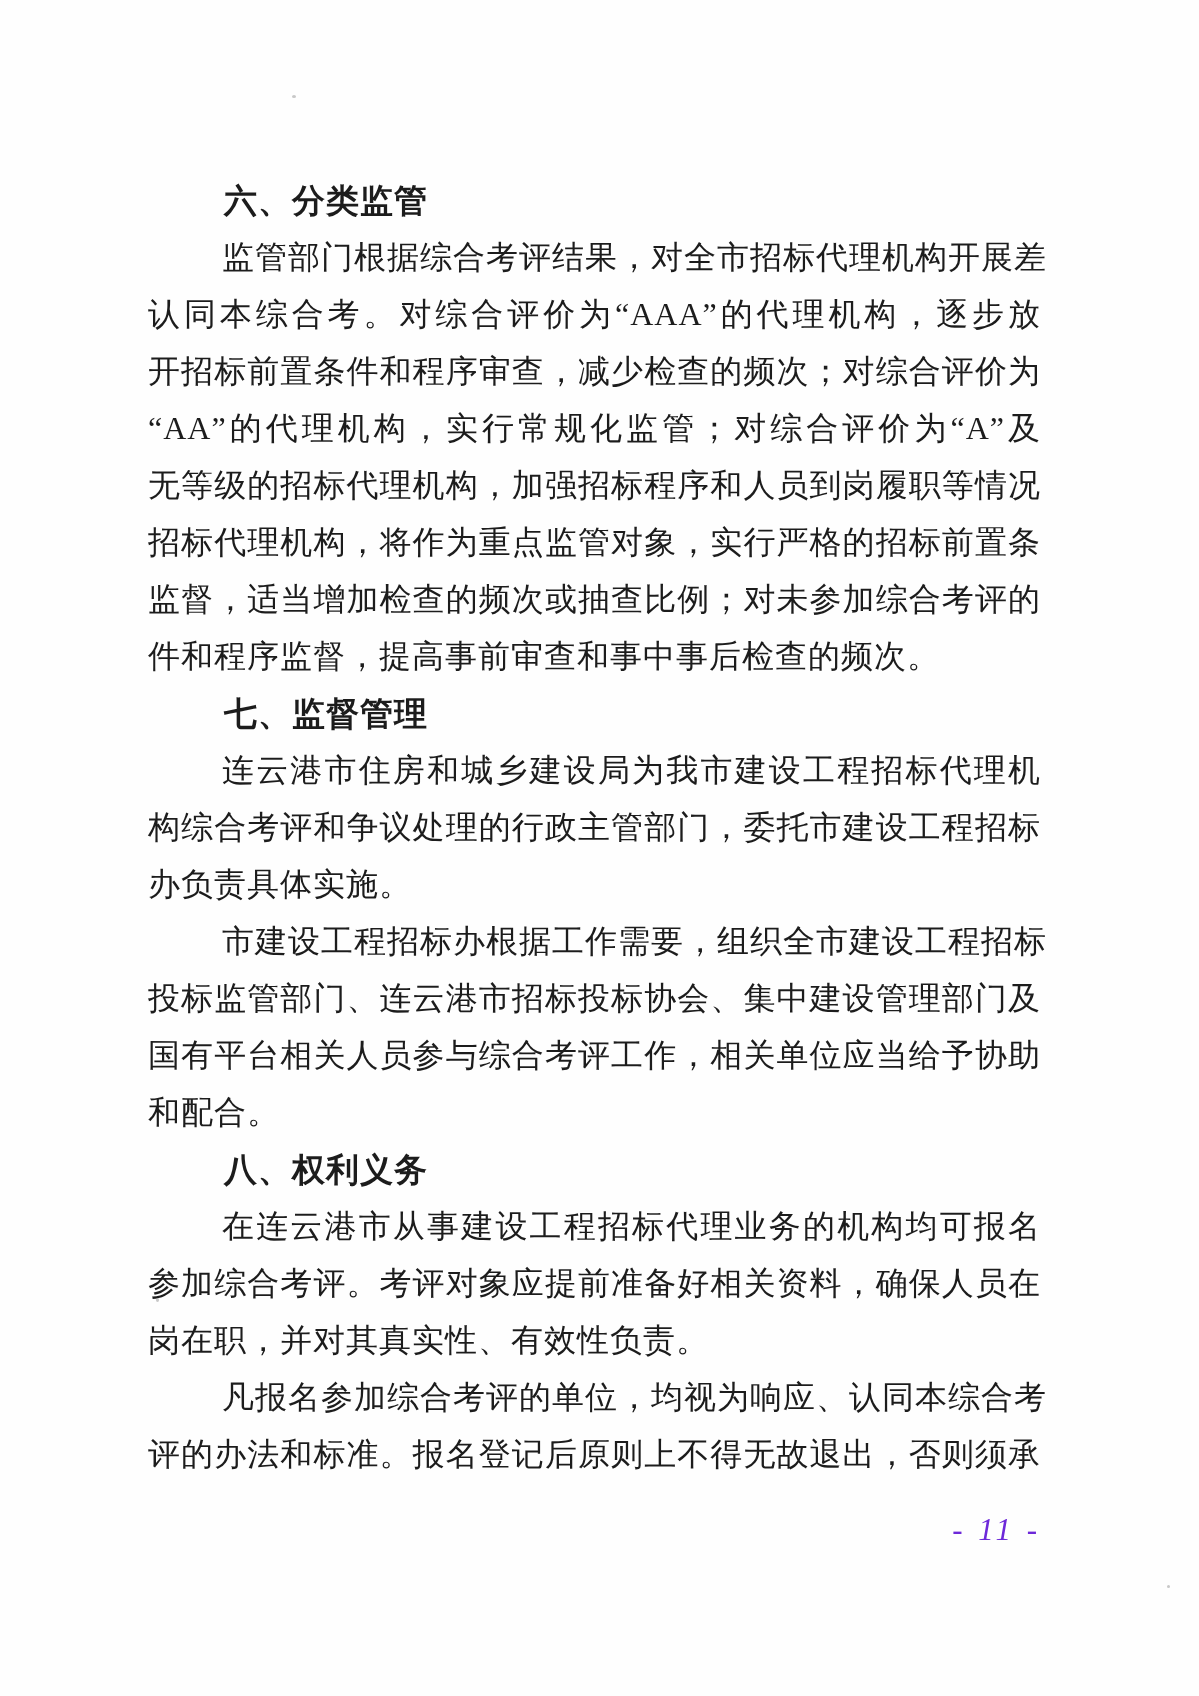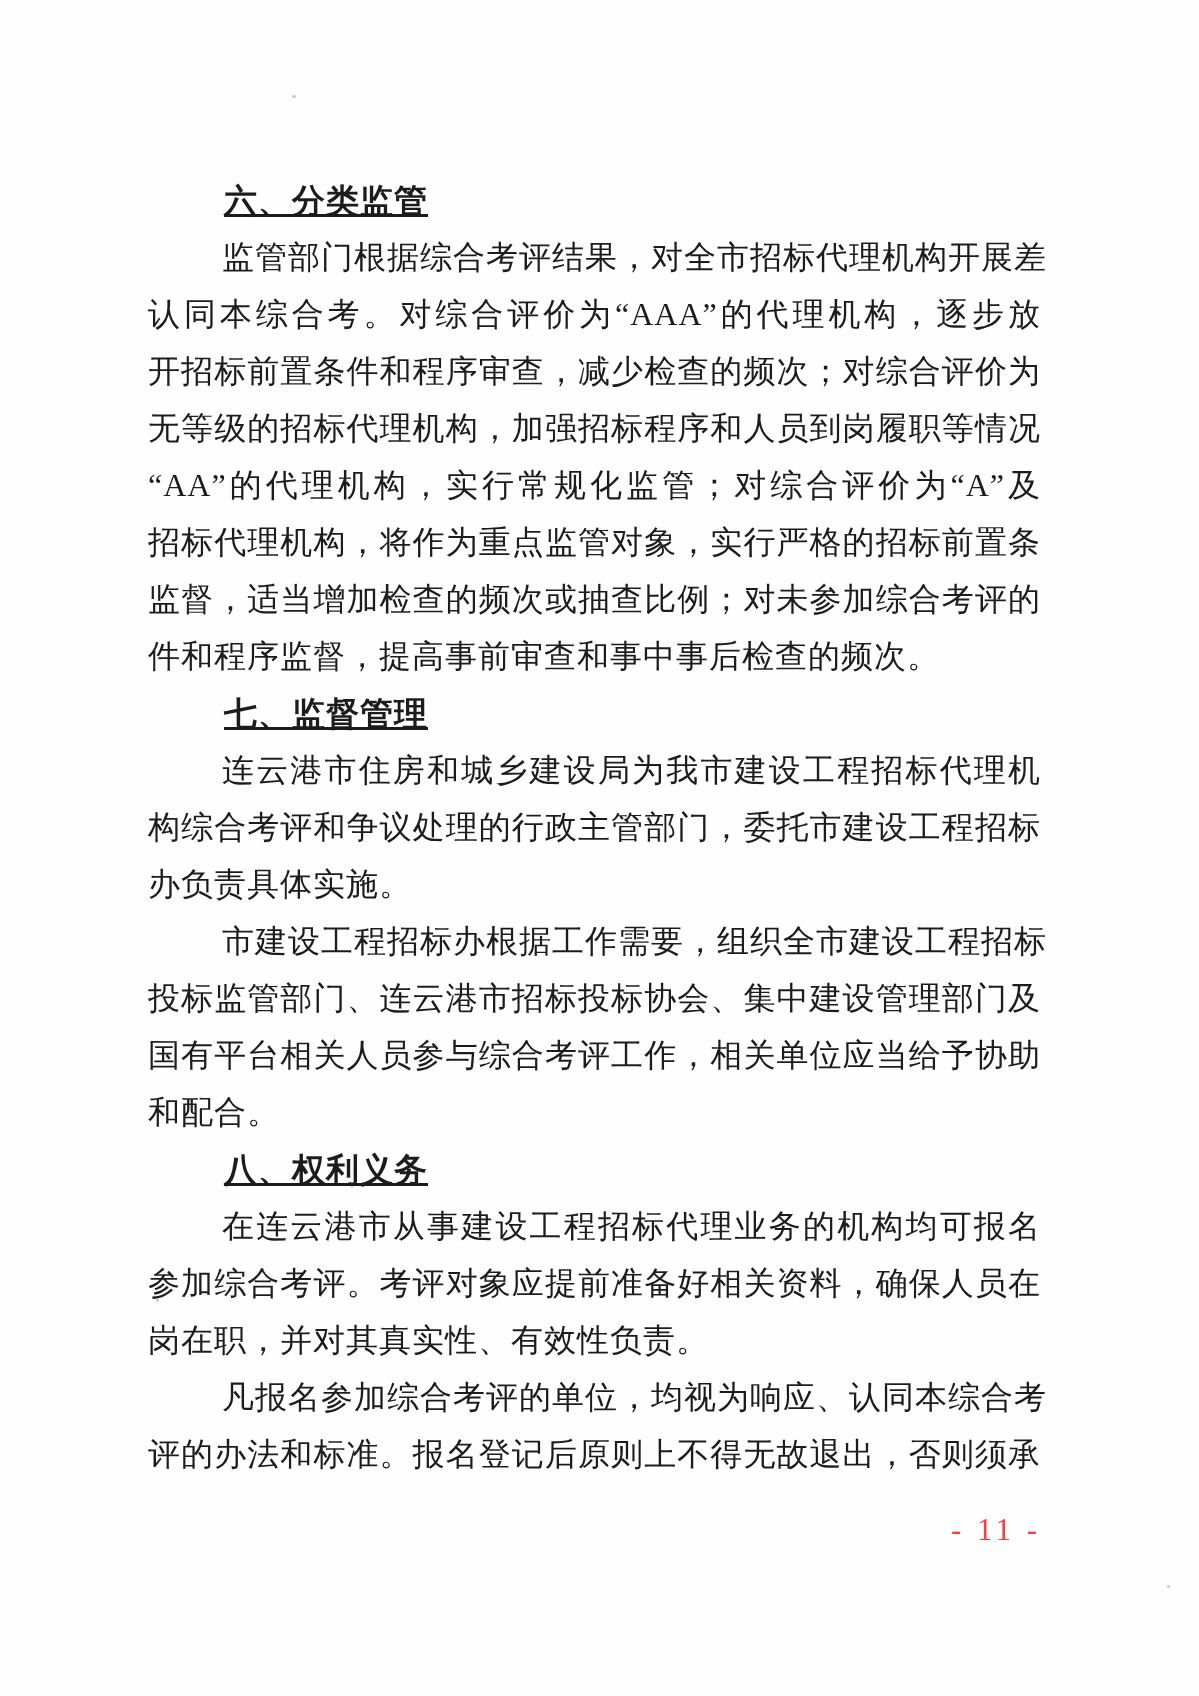--- a/index.html
+++ b/index.html
@@ -24,21 +24,20 @@
     width: 893px;
   }
   .heading {
     font-family: "DejaVu Sans", "Liberation Sans", sans-serif;
     font-weight: 700;
     font-size: 33px;
     line-height: 57px;
     text-indent: 76px;
     letter-spacing: 1px;
     white-space: nowrap;
-    text-decoration: underline;
   }
   .line {
     font-size: 32px;
     line-height: 57px;
     letter-spacing: 1px;
     white-space: nowrap;
     text-align: justify;
     text-justify: inter-character;
     font-family: Liberation Serif, serif;
   }
@@ -47,21 +46,22 @@
   }
   .first {
     text-indent: 74px;
   }
   .page-number {
     position: absolute;
     top: 1512px;
     right: 158px;
     font-size: 31px;
     letter-spacing: 4px;
-    color: #ef4444;
+    color: #6d28d9;
+    font-style: italic;
   }
   .speck {
     position: absolute;
     background: #9a9a9a;
     border-radius: 50%;
     opacity: 0.55;
   }
   .speck.s1 { left: 292px; top: 95px;  width: 4px; height: 3px; }
   .speck.s2 { left: 410px; top: 317px; width: 3px; height: 3px; }
   .speck.s3 { left: 156px; top: 1298px; width: 3px; height: 4px; }
@@ -71,22 +71,22 @@
 <body>
 
 <div class="page">
 
   <div class="content">
 
     <div class="heading">六、分类监管</div>
     <div class="line first fill">监管部门根据综合考评结果，对全市招标代理机构开展差</div>
     <div class="line fill">认同本综合考。对综合评价为“AAA”的代理机构，逐步放</div>
     <div class="line fill">开招标前置条件和程序审查，减少检查的频次；对综合评价为</div>
+    <div class="line fill">“AA”的代理机构，实行常规化监管；对综合评价为“A”及</div>
     <div class="line fill">无等级的招标代理机构，加强招标程序和人员到岗履职等情况</div>
-    <div class="line fill">“AA”的代理机构，实行常规化监管；对综合评价为“A”及</div>
     <div class="line fill">招标代理机构，将作为重点监管对象，实行严格的招标前置条</div>
     <div class="line fill">监督，适当增加检查的频次或抽查比例；对未参加综合考评的</div>
     <div class="line">件和程序监督，提高事前审查和事中事后检查的频次。</div>
 
     <div class="heading">七、监督管理</div>
     <div class="line first fill">连云港市住房和城乡建设局为我市建设工程招标代理机</div>
     <div class="line fill">构综合考评和争议处理的行政主管部门，委托市建设工程招标</div>
     <div class="line">办负责具体实施。</div>
     <div class="line first fill">市建设工程招标办根据工作需要，组织全市建设工程招标</div>
     <div class="line fill">投标监管部门、连云港市招标投标协会、集中建设管理部门及</div>

